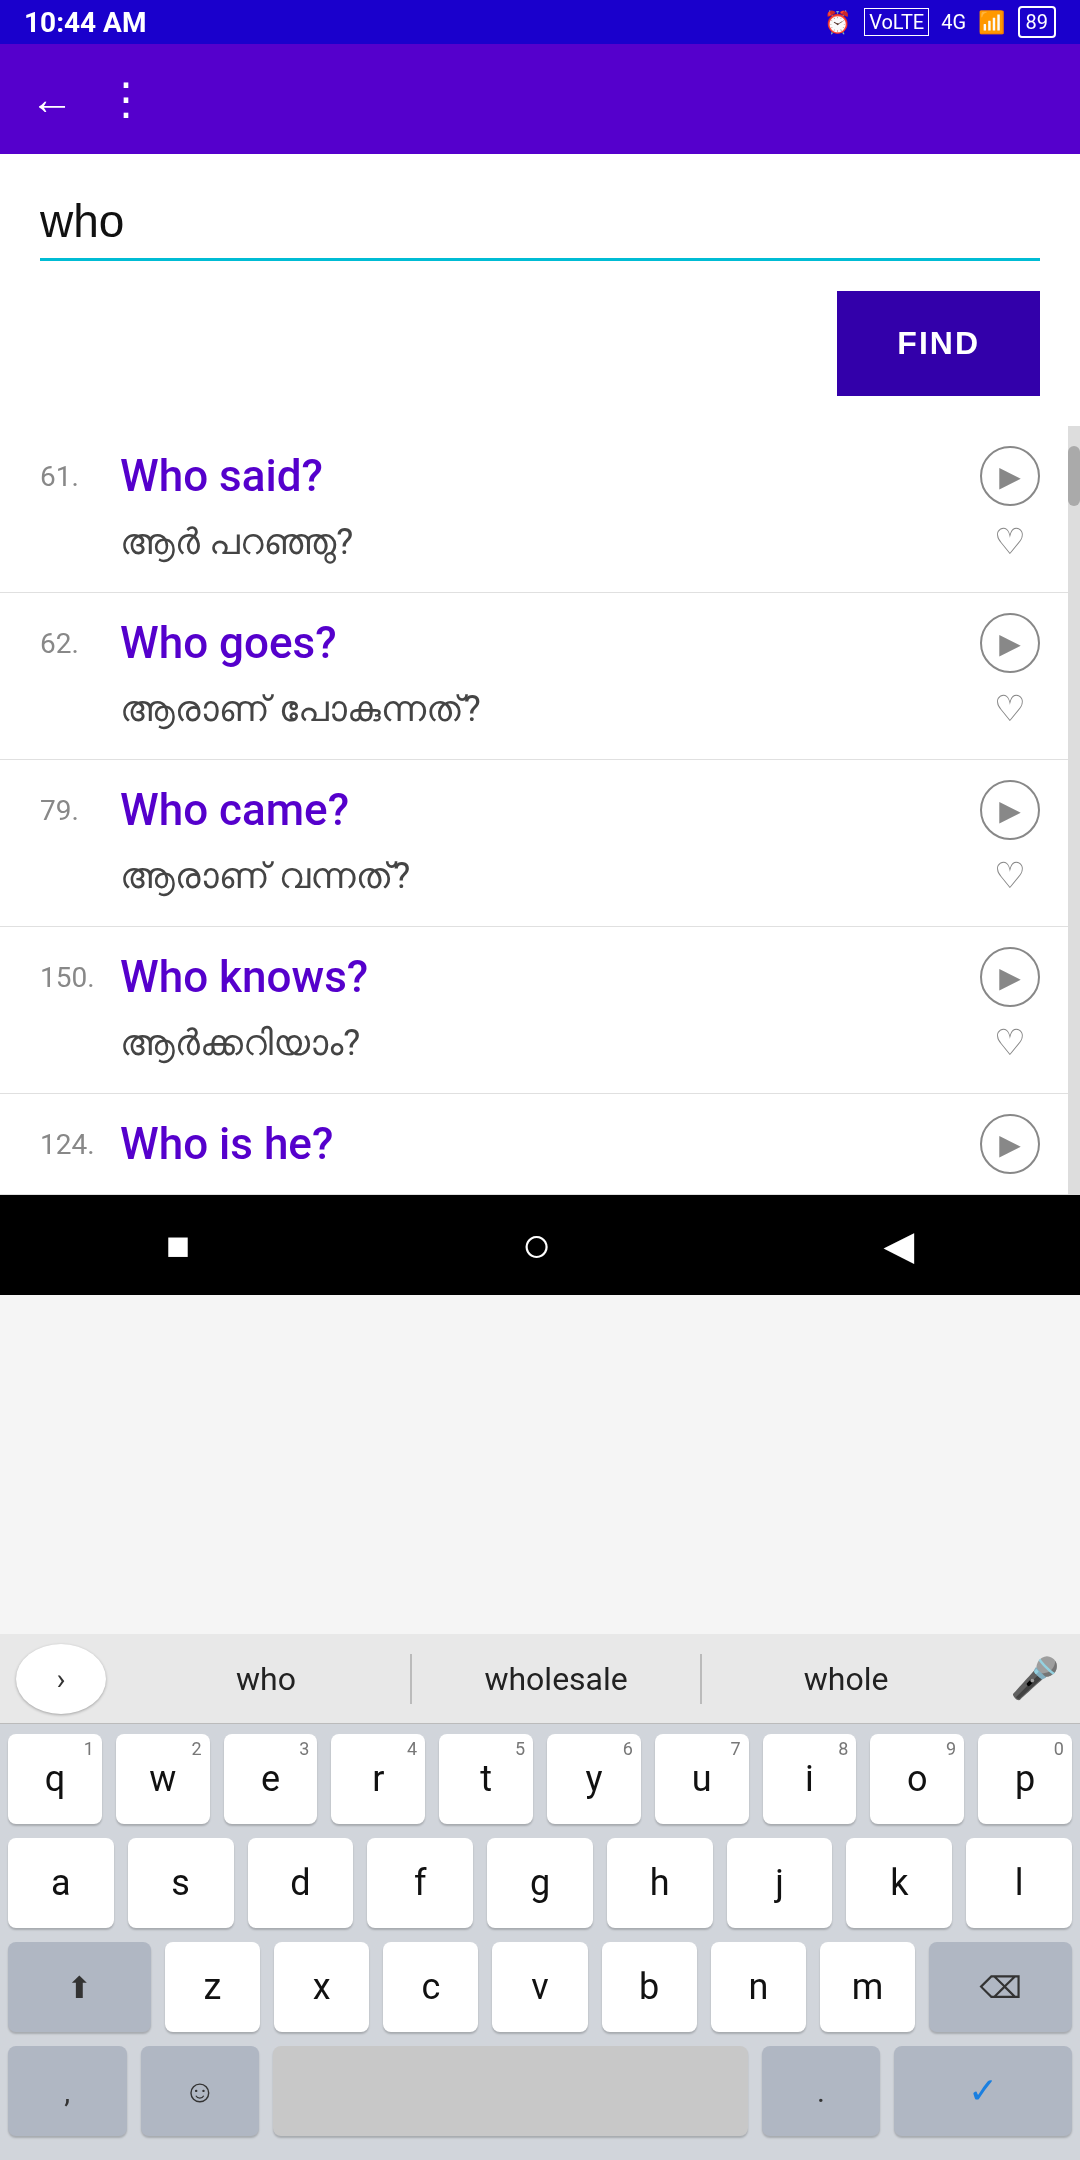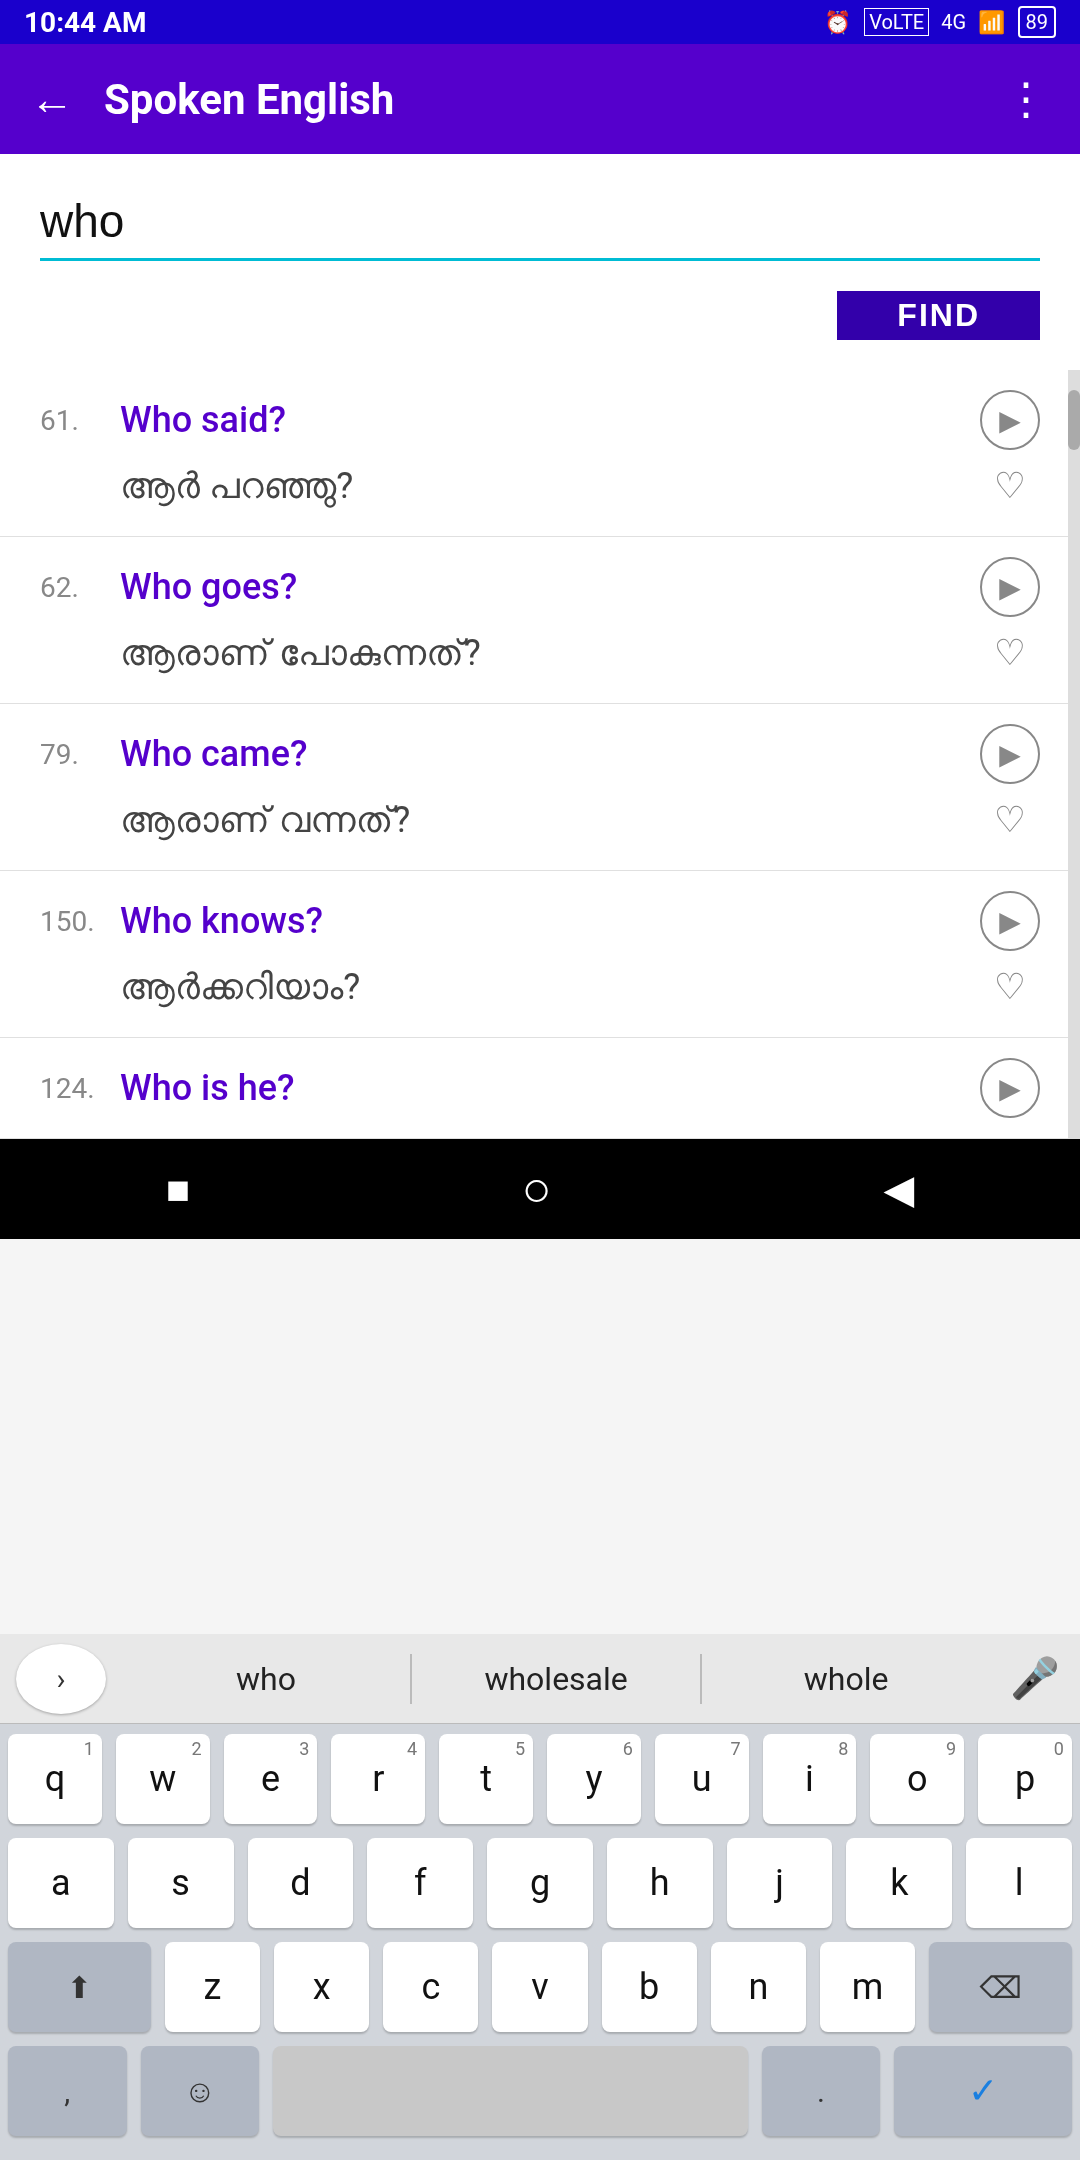--- a/index.html
+++ b/index.html
@@ -91,21 +91,21 @@
     .find-button-row {
       display: flex;
       justify-content: flex-end;
       margin-bottom: 20px;
     }
     .find-button {
       background: #3300aa;
       color: white;
       font-size: 32px;
       font-weight: bold;
-      padding: 6px 60px;
+      padding: 34px 60px;
       border: none;
       cursor: pointer;
       letter-spacing: 2px;
     }
 
     
     .results-list {
       background: white;
     }
     .result-item {
@@ -126,21 +126,21 @@
       justify-content: flex-end;
       padding-top: 6px;
     }
     .result-number {
       color: #888;
       font-size: 28px;
       min-width: 80px;
     }
     .result-english {
       color: #5500cc;
-      font-size: 36px;
+      font-size: 44px;
       font-weight: 500;
       flex: 1;
     }
     .result-malayalam {
       color: #444;
       font-size: 36px;
       flex: 1;
       padding-left: 80px;
     }
     .play-icon {
@@ -312,21 +312,20 @@
     <span>⏰</span>
     <span style="font-size:20px;border:1px solid white;padding:1px 4px;">VoLTE</span>
     <span style="font-size:20px;">4G</span>
     <span>📶</span>
     <span class="battery-icon">89</span>
   </div>
 </div>
 
 <div class="app-bar">
   <span class="app-bar-back">←</span>
-  <span class="app-bar-title">Spoken English</span>
   <span class="app-bar-menu">⋮</span>
 </div>
 
 <div class="search-area">
   <div class="search-input-wrapper">
     <input class="search-input" type="text" value="who" style="">
   </div>
   <div class="find-button-row">
     <button class="find-button">FIND</button>
   </div>

